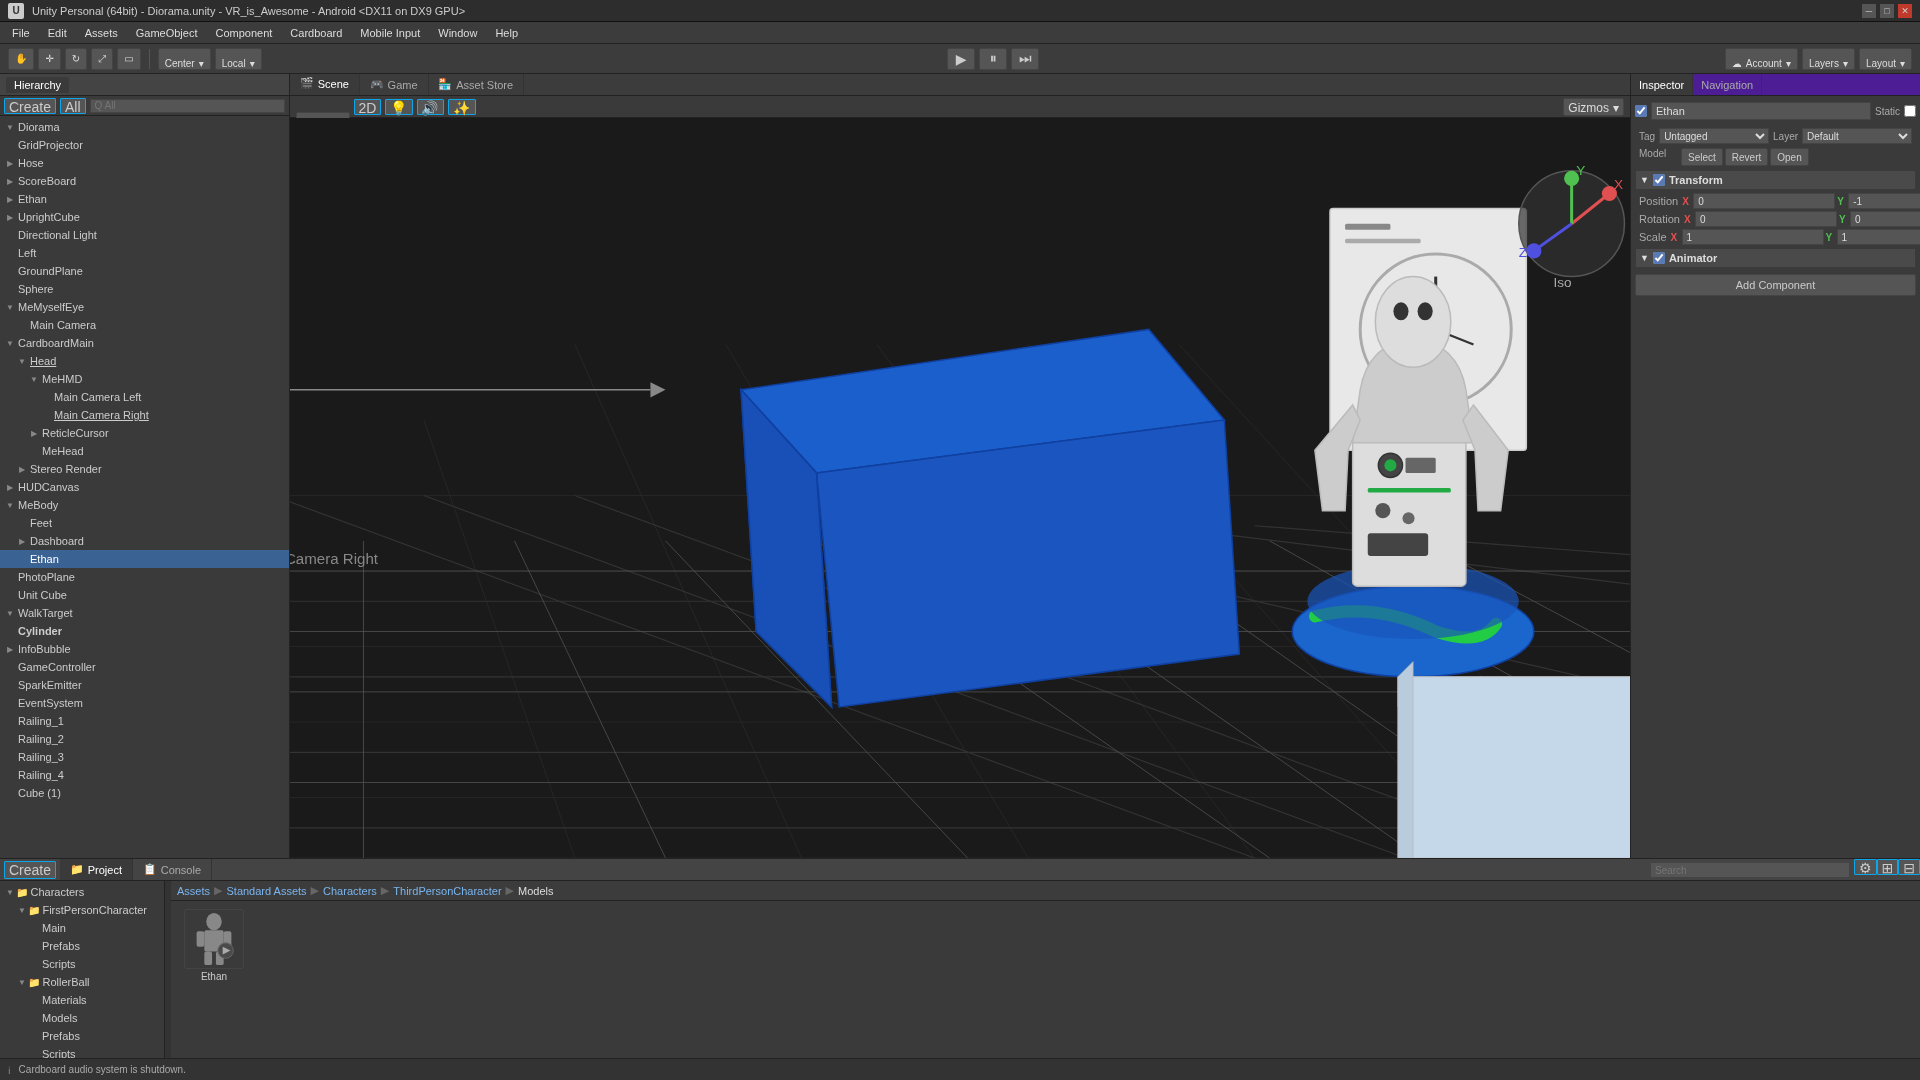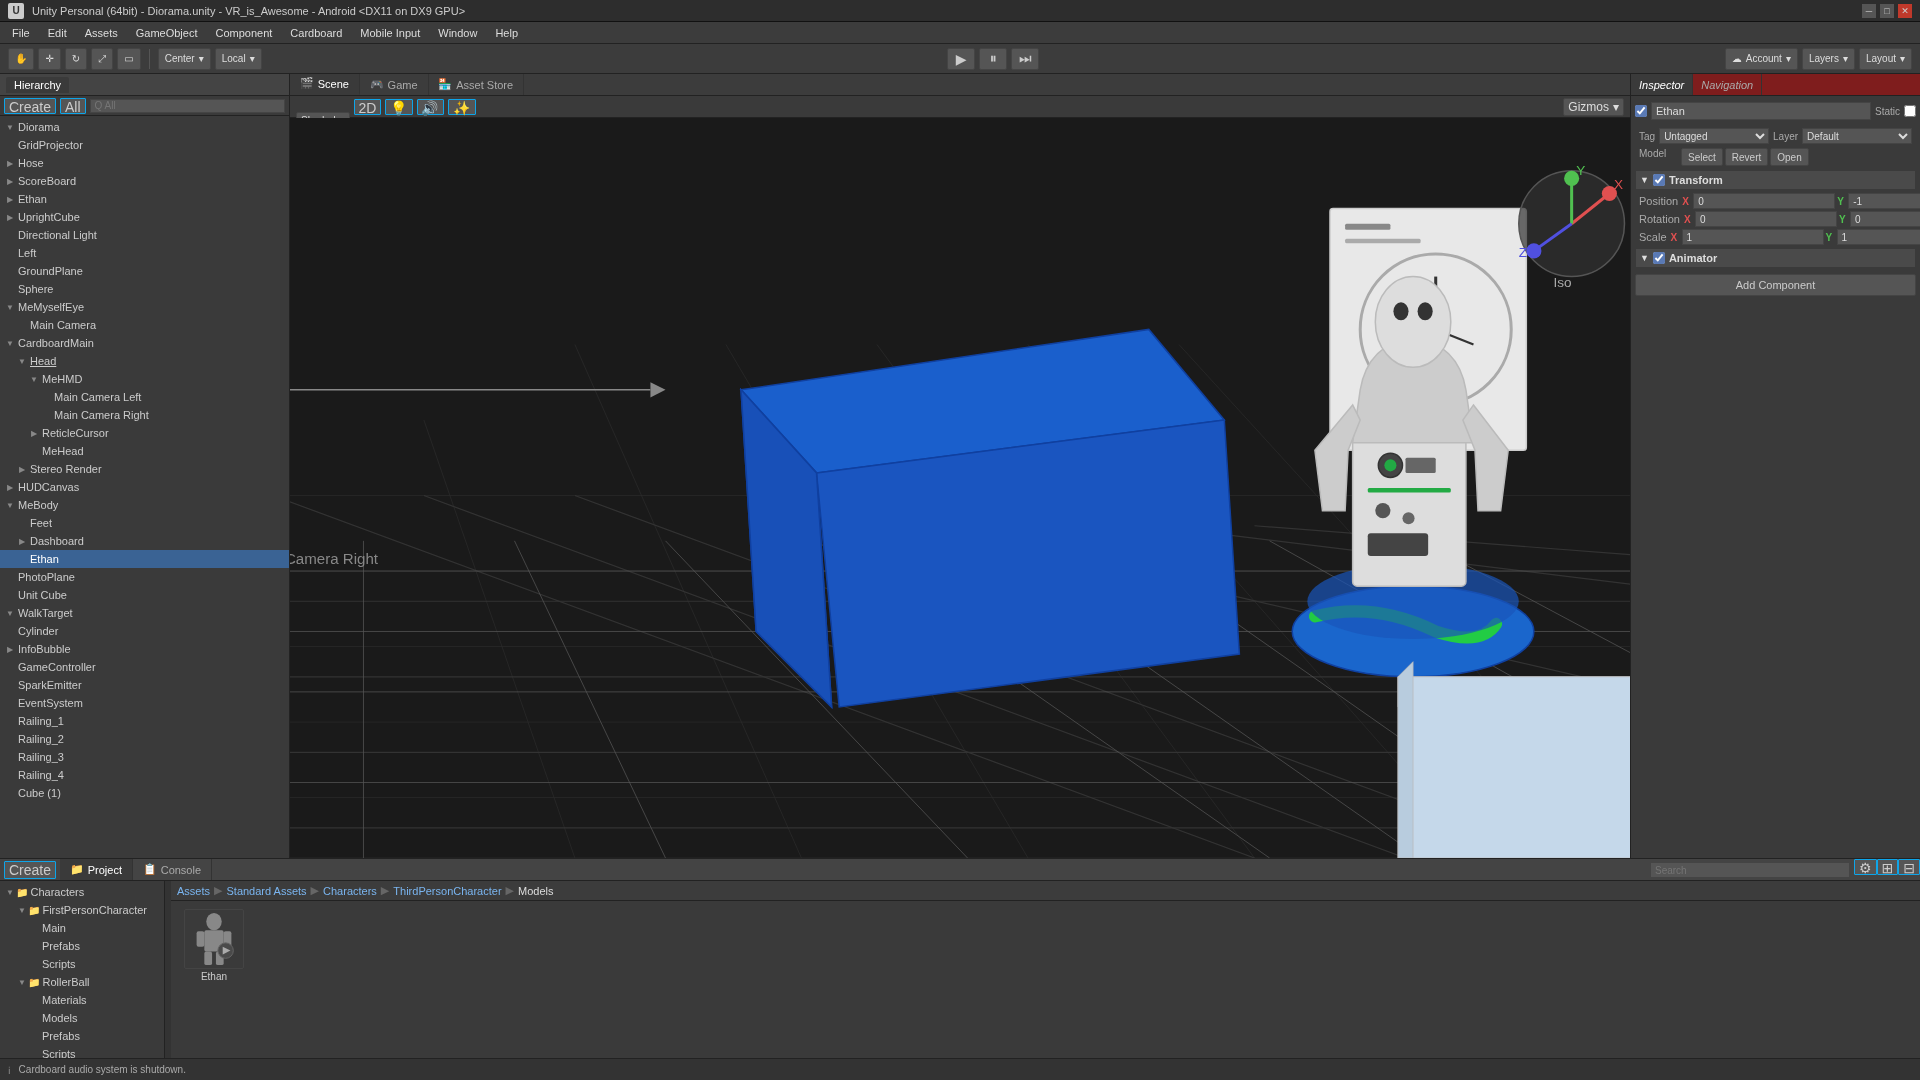--- a/index.html
+++ b/index.html
@@ -107,21 +107,21 @@
     }
     .toolbar-dropdown {
       background: #555;
       border: 1px solid #444;
       color: #ddd;
       height: 22px;
       padding: 0 6px;
       cursor: pointer;
       font-size: 10px;
       border-radius: 2px;
-      display: flex; align-items: center; gap: 4px;
+      display: flex; align-items: flex-end; gap: 4px;
     }
     #content-area {
       display: flex;
       flex: 1;
       height: calc(1080px - 22px - 22px - 30px - 22px - 200px);
     }
 
     
     #hierarchy-panel {
       width: 290px;
@@ -239,26 +239,25 @@
     
     #inspector-panel {
       width: 290px;
       background: #3a3a3a;
       border-left: 1px solid #222;
       display: flex;
       flex-direction: column;
       overflow: hidden;
     }
     #inspector-tabs {
-      background: #7f1d1d;
+      background: #4c1d95;
       height: 22px;
       display: flex;
       align-items: stretch;
       border-bottom: 1px solid #222;
-      font-style: italic;
     }
     .inspector-tab {
       padding: 0 8px;
       display: flex;
       align-items: center;
       cursor: pointer;
       font-size: 11px;
       color: #aaa;
       border-right: 1px solid #333;
     }
@@ -632,21 +631,21 @@
           <span class="tree-indent" style="display:inline-block;width:0px;"></span>
           <span class="tree-arrow"></span>
           <span style="padding-left:2px;">Main Camera Left</span>
         </div>
         <div class="tree-item">
           <span class="tree-indent" style="display:inline-block;width:12px;"></span>
           <span class="tree-indent" style="display:inline-block;width:12px;"></span>
           <span class="tree-indent" style="display:inline-block;width:12px;"></span>
           <span class="tree-indent" style="display:inline-block;width:0px;"></span>
           <span class="tree-arrow"></span>
-          <span style="padding-left:2px;">Main Camera Right</span>
+          <span style="padding-left:2px;text-decoration:underline;">Main Camera Right</span>
         </div>
         <div class="tree-item">
           <span class="tree-indent" style="display:inline-block;width:12px;"></span>
           <span class="tree-indent" style="display:inline-block;width:12px;"></span>
           <span class="tree-indent" style="display:inline-block;width:0px;"></span>
           <span class="tree-arrow">▶</span>
           <span style="padding-left:2px;">ReticleCursor</span>
         </div>
         <div class="tree-item">
           <span class="tree-indent" style="display:inline-block;width:12px;"></span>
@@ -697,21 +696,21 @@
           <span class="tree-arrow"></span>
           <span style="padding-left:2px;">Unit Cube</span>
         </div>
         <div class="tree-item">
           <span class="tree-arrow">▼</span>
           <span style="padding-left:2px;">WalkTarget</span>
         </div>
         <div class="tree-item">
           <span class="tree-indent" style="display:inline-block;width:0px;"></span>
           <span class="tree-arrow"></span>
-          <span style="padding-left:2px;">Cylinder</span>
+          <span style="padding-left:2px;font-weight:bold;">Cylinder</span>
         </div>
         <div class="tree-item">
           <span class="tree-indent" style="display:inline-block;width:0px;"></span>
           <span class="tree-arrow">▶</span>
           <span style="padding-left:2px;">InfoBubble</span>
         </div>
         <div class="tree-item">
           <span class="tree-arrow"></span>
           <span style="padding-left:2px;">GameController</span>
         </div>

